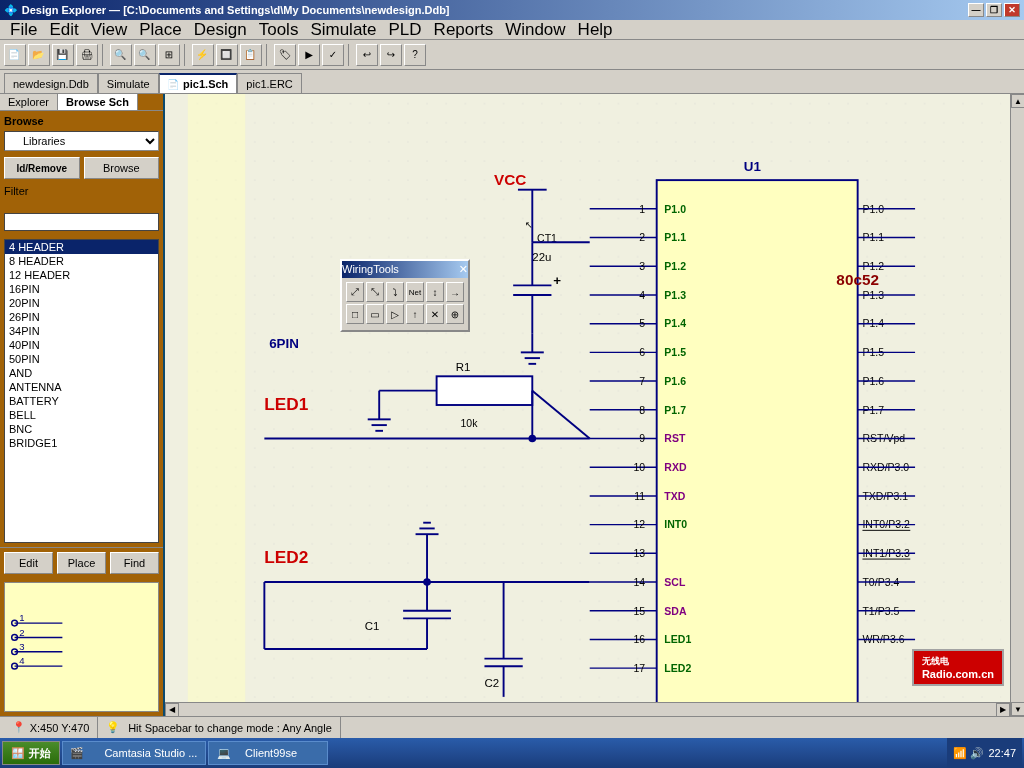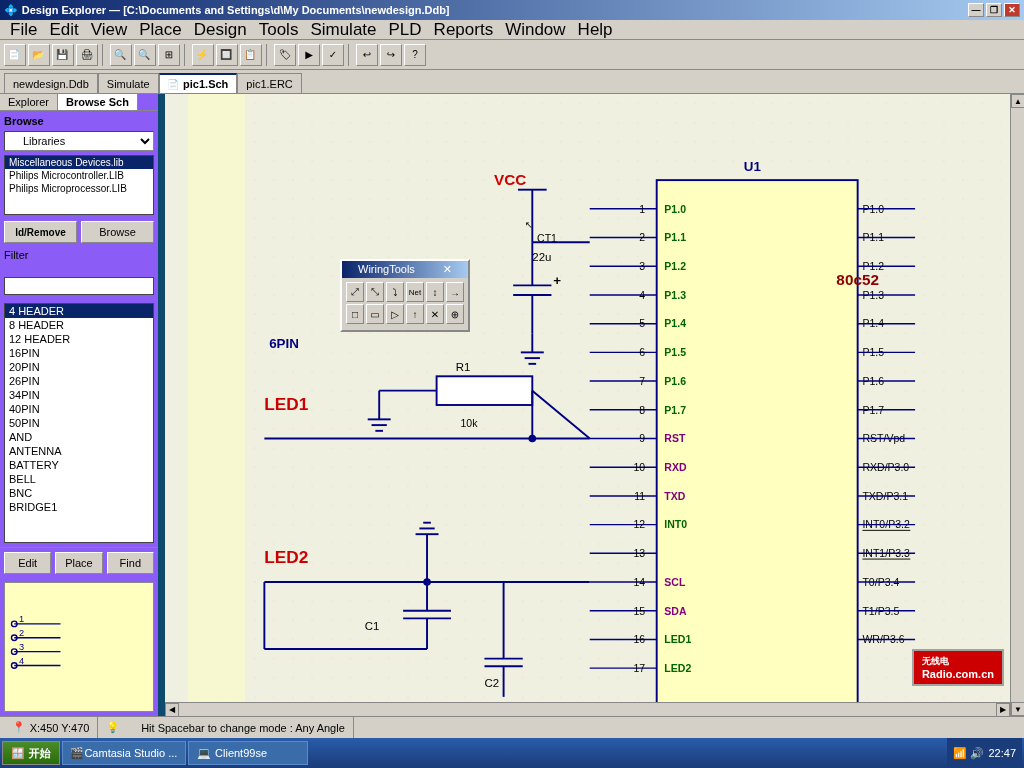--- a/index.html
+++ b/index.html
@@ -96,22 +96,22 @@
 
     
     .main-layout {
       display: flex;
       height: calc(768px - 20px - 20px - 30px - 24px - 22px - 30px);
     }
 
     
     .left-panel {
       width: 165px;
-      background: #8b5cf6;
-      border-right: 7px solid #0c4a6e;
+      background: #a16207;
+      border-right: 2px solid #0c4a6e;
       display: flex;
       flex-direction: column;
     }
     .panel-tabs {
       display: flex;
       border-bottom: 1px solid #888;
     }
     .panel-tab {
       padding: 2px 8px;
       font-size: 11px;
@@ -319,21 +319,21 @@
       border: 2px solid #888;
       border-top-color: #fff;
       border-left-color: #fff;
       width: 130px;
       z-index: 10;
     }
     .wiring-title {
       background: linear-gradient(to right, #0a246a, #a6caf0);
       color: white;
       font-size: 11px;
-      padding: 2px 16px;
+      padding: 2px 0;
       display: flex;
       justify-content: space-between;
     }
     .wiring-content {
       padding: 4px;
     }
     .wiring-row {
       display: flex;
       gap: 2px;
       margin-bottom: 2px;
@@ -432,25 +432,20 @@
       <div class="panel-tab active">Browse Sch</div>
     </div>
 
     <div class="browse-section">
       <div class="browse-label">Browse</div>
       <select class="dropdown">
         <option>Libraries</option>
         <option>Components</option>
         <option>Nets</option>
       </select>
-      <div class="lib-list">
-        <div class="lib-item selected">Miscellaneous Devices.lib</div>
-        <div class="lib-item">Philips Microcontroller.LIB</div>
-        <div class="lib-item">Philips Microprocessor.LIB</div>
-      </div>
     </div>
 
     <div class="load-buttons">
       <button class="panel-btn" style="font-size:10px;font-weight:bold;">ld/Remove</button>
       <button class="panel-btn">Browse</button>
     </div>
 
     <div class="filter-section">
       <div class="filter-label">Filter</div>
       <input class="filter-input" type="text" value="" style="">
@@ -723,35 +718,35 @@
   </div>
 </div>
 
 <div class="status-bar">
   <div class="status-item">
     <span>📍</span>
     <span style="margin-left:4px;">X:450 Y:470</span>
   </div>
   <div class="status-item">
     <span>💡</span>
-    <span style="margin-left:21px;">Hit Spacebar to change mode : Any Angle</span>
+    <span style="margin-left:8px;">Hit Spacebar to change mode : Any Angle</span>
   </div>
 </div>
 
 <div class="taskbar">
   <button class="start-btn">
     <span>🪟</span>
     <span>开始</span>
   </button>
   <div class="taskbar-item">
     <span>🎬</span>
-    <span style="margin-left:0;">Camtasia Studio ...</span>
+    <span style="margin-left:20px;">Camtasia Studio ...</span>
   </div>
   <div class="taskbar-item">
     <span>💻</span>
-    <span style="margin-left:4px;">Client99se</span>
+    <span style="margin-left:14px;">Client99se</span>
   </div>
   <div class="taskbar-right">
     <span>📶</span>
     <span>🔊</span>
     <span>22:47</span>
   </div>
 </div>
 
 </body></html>

